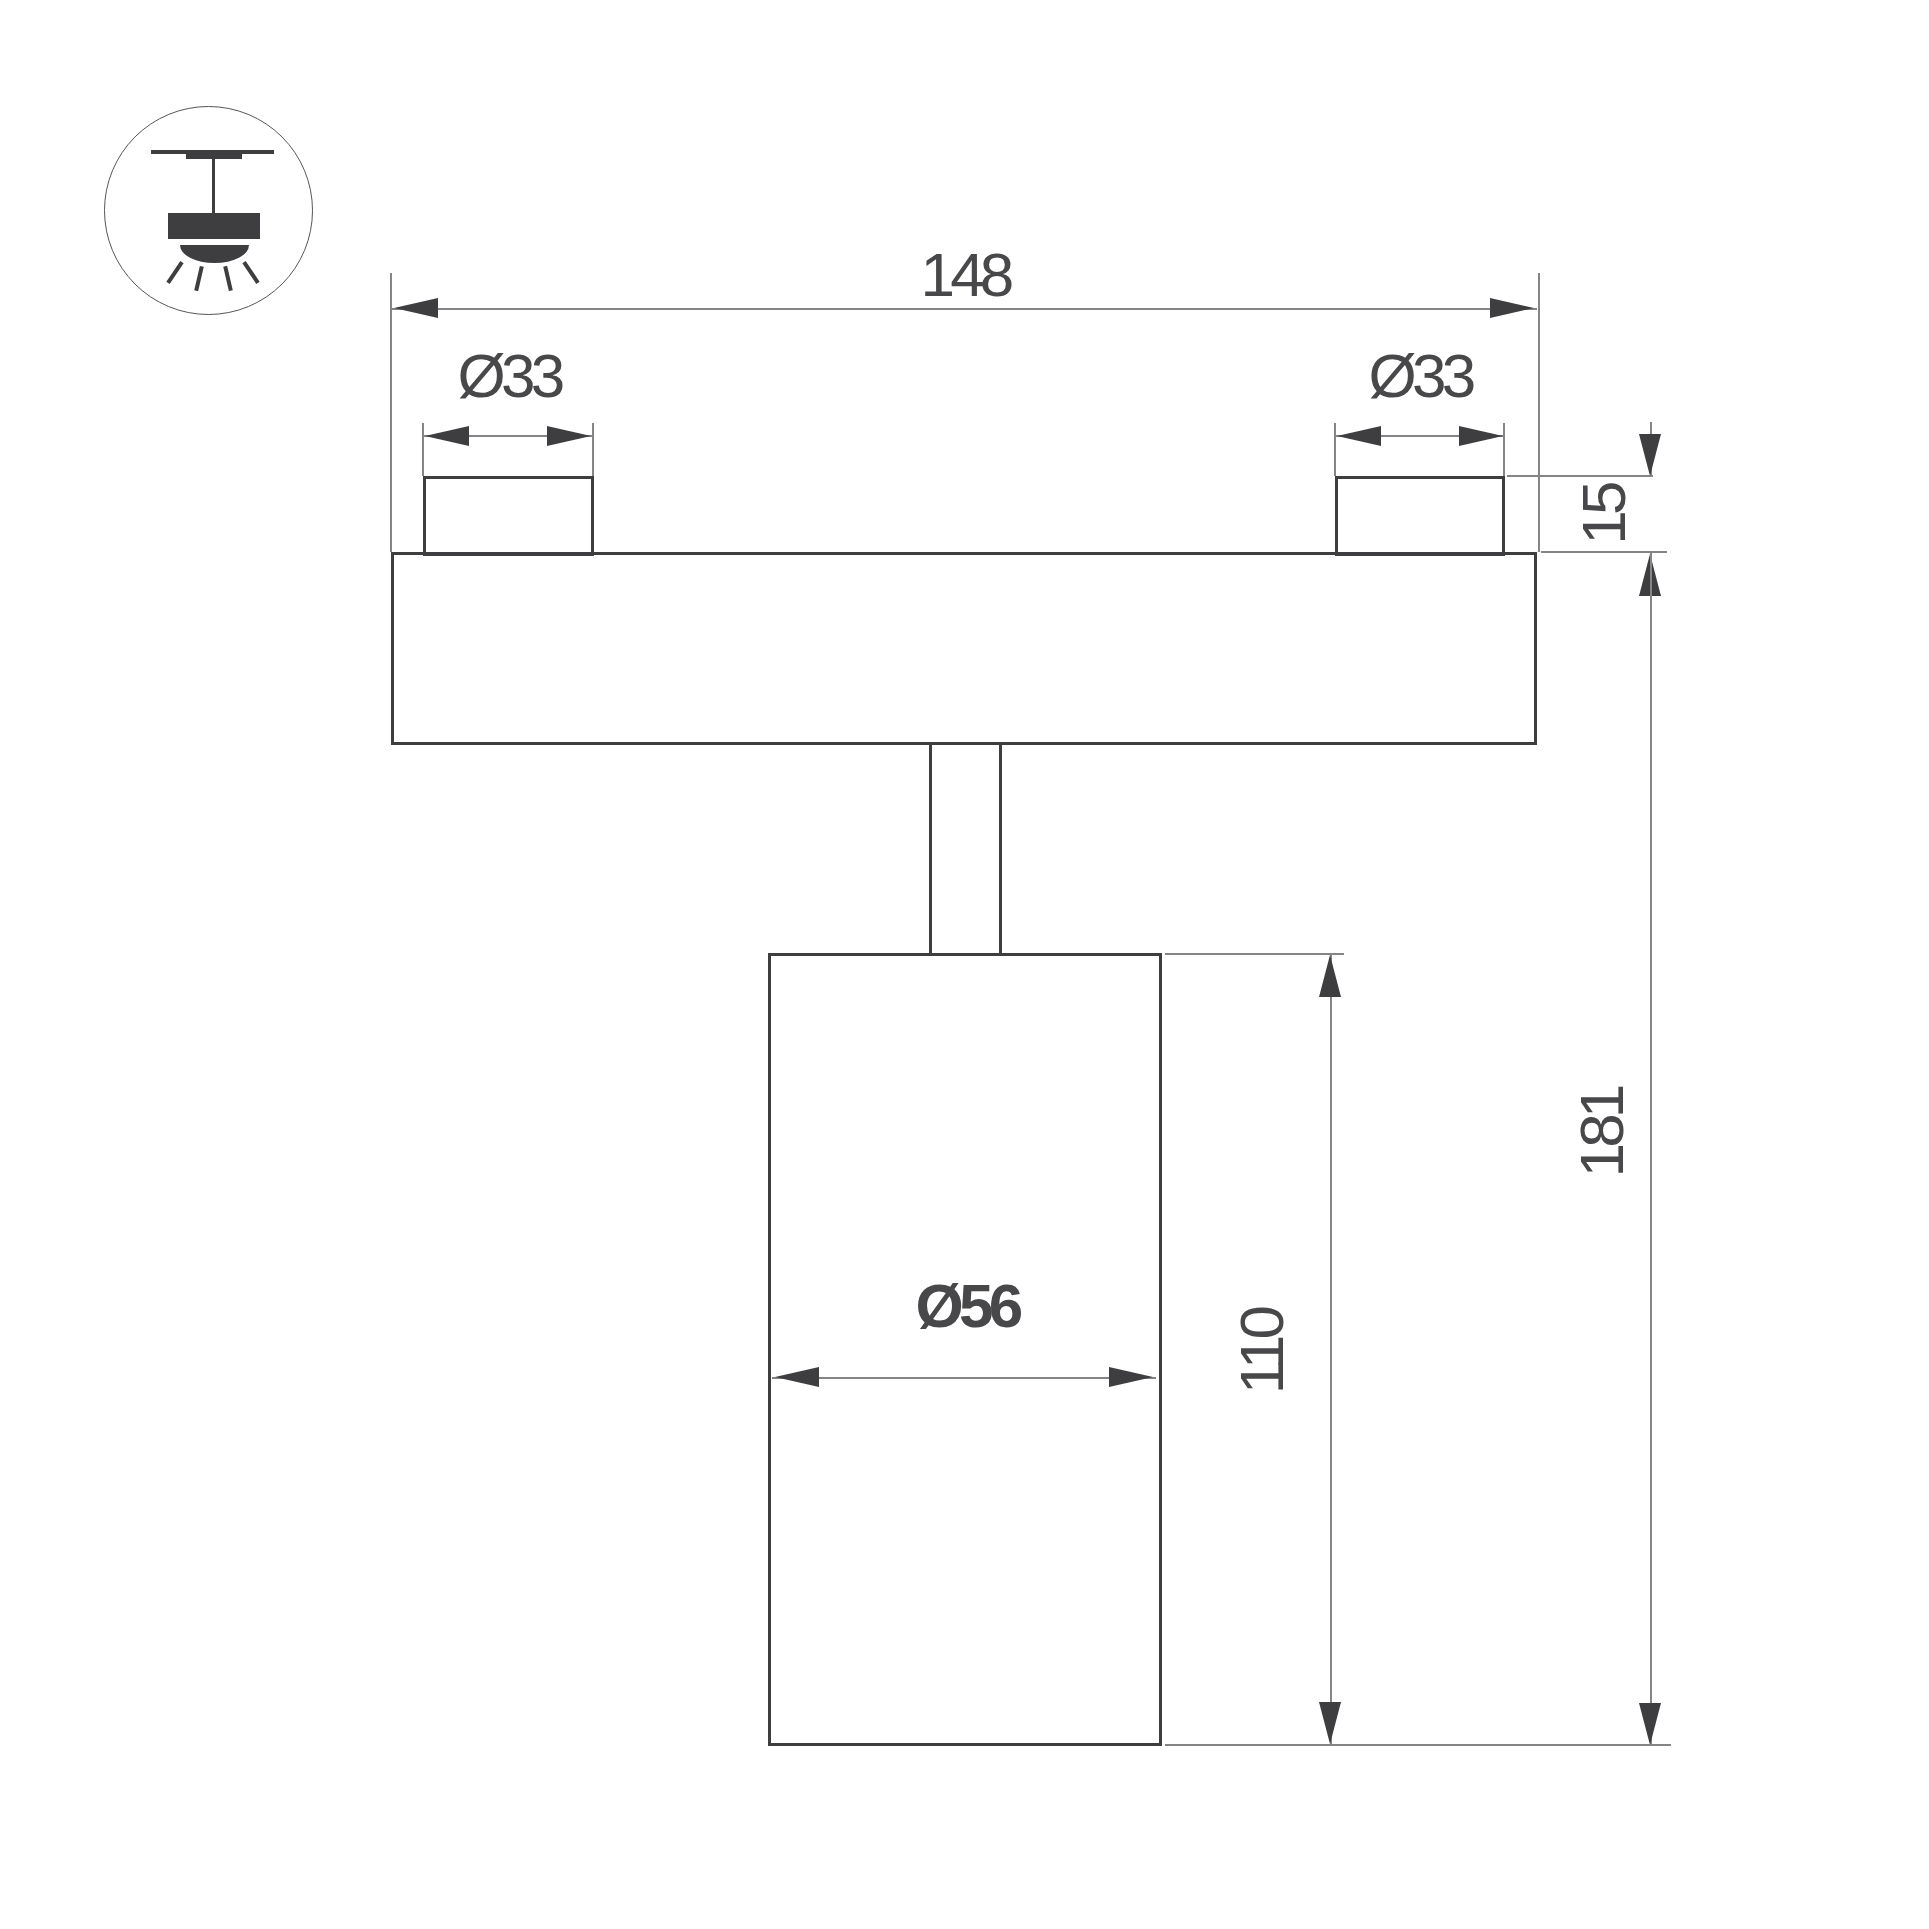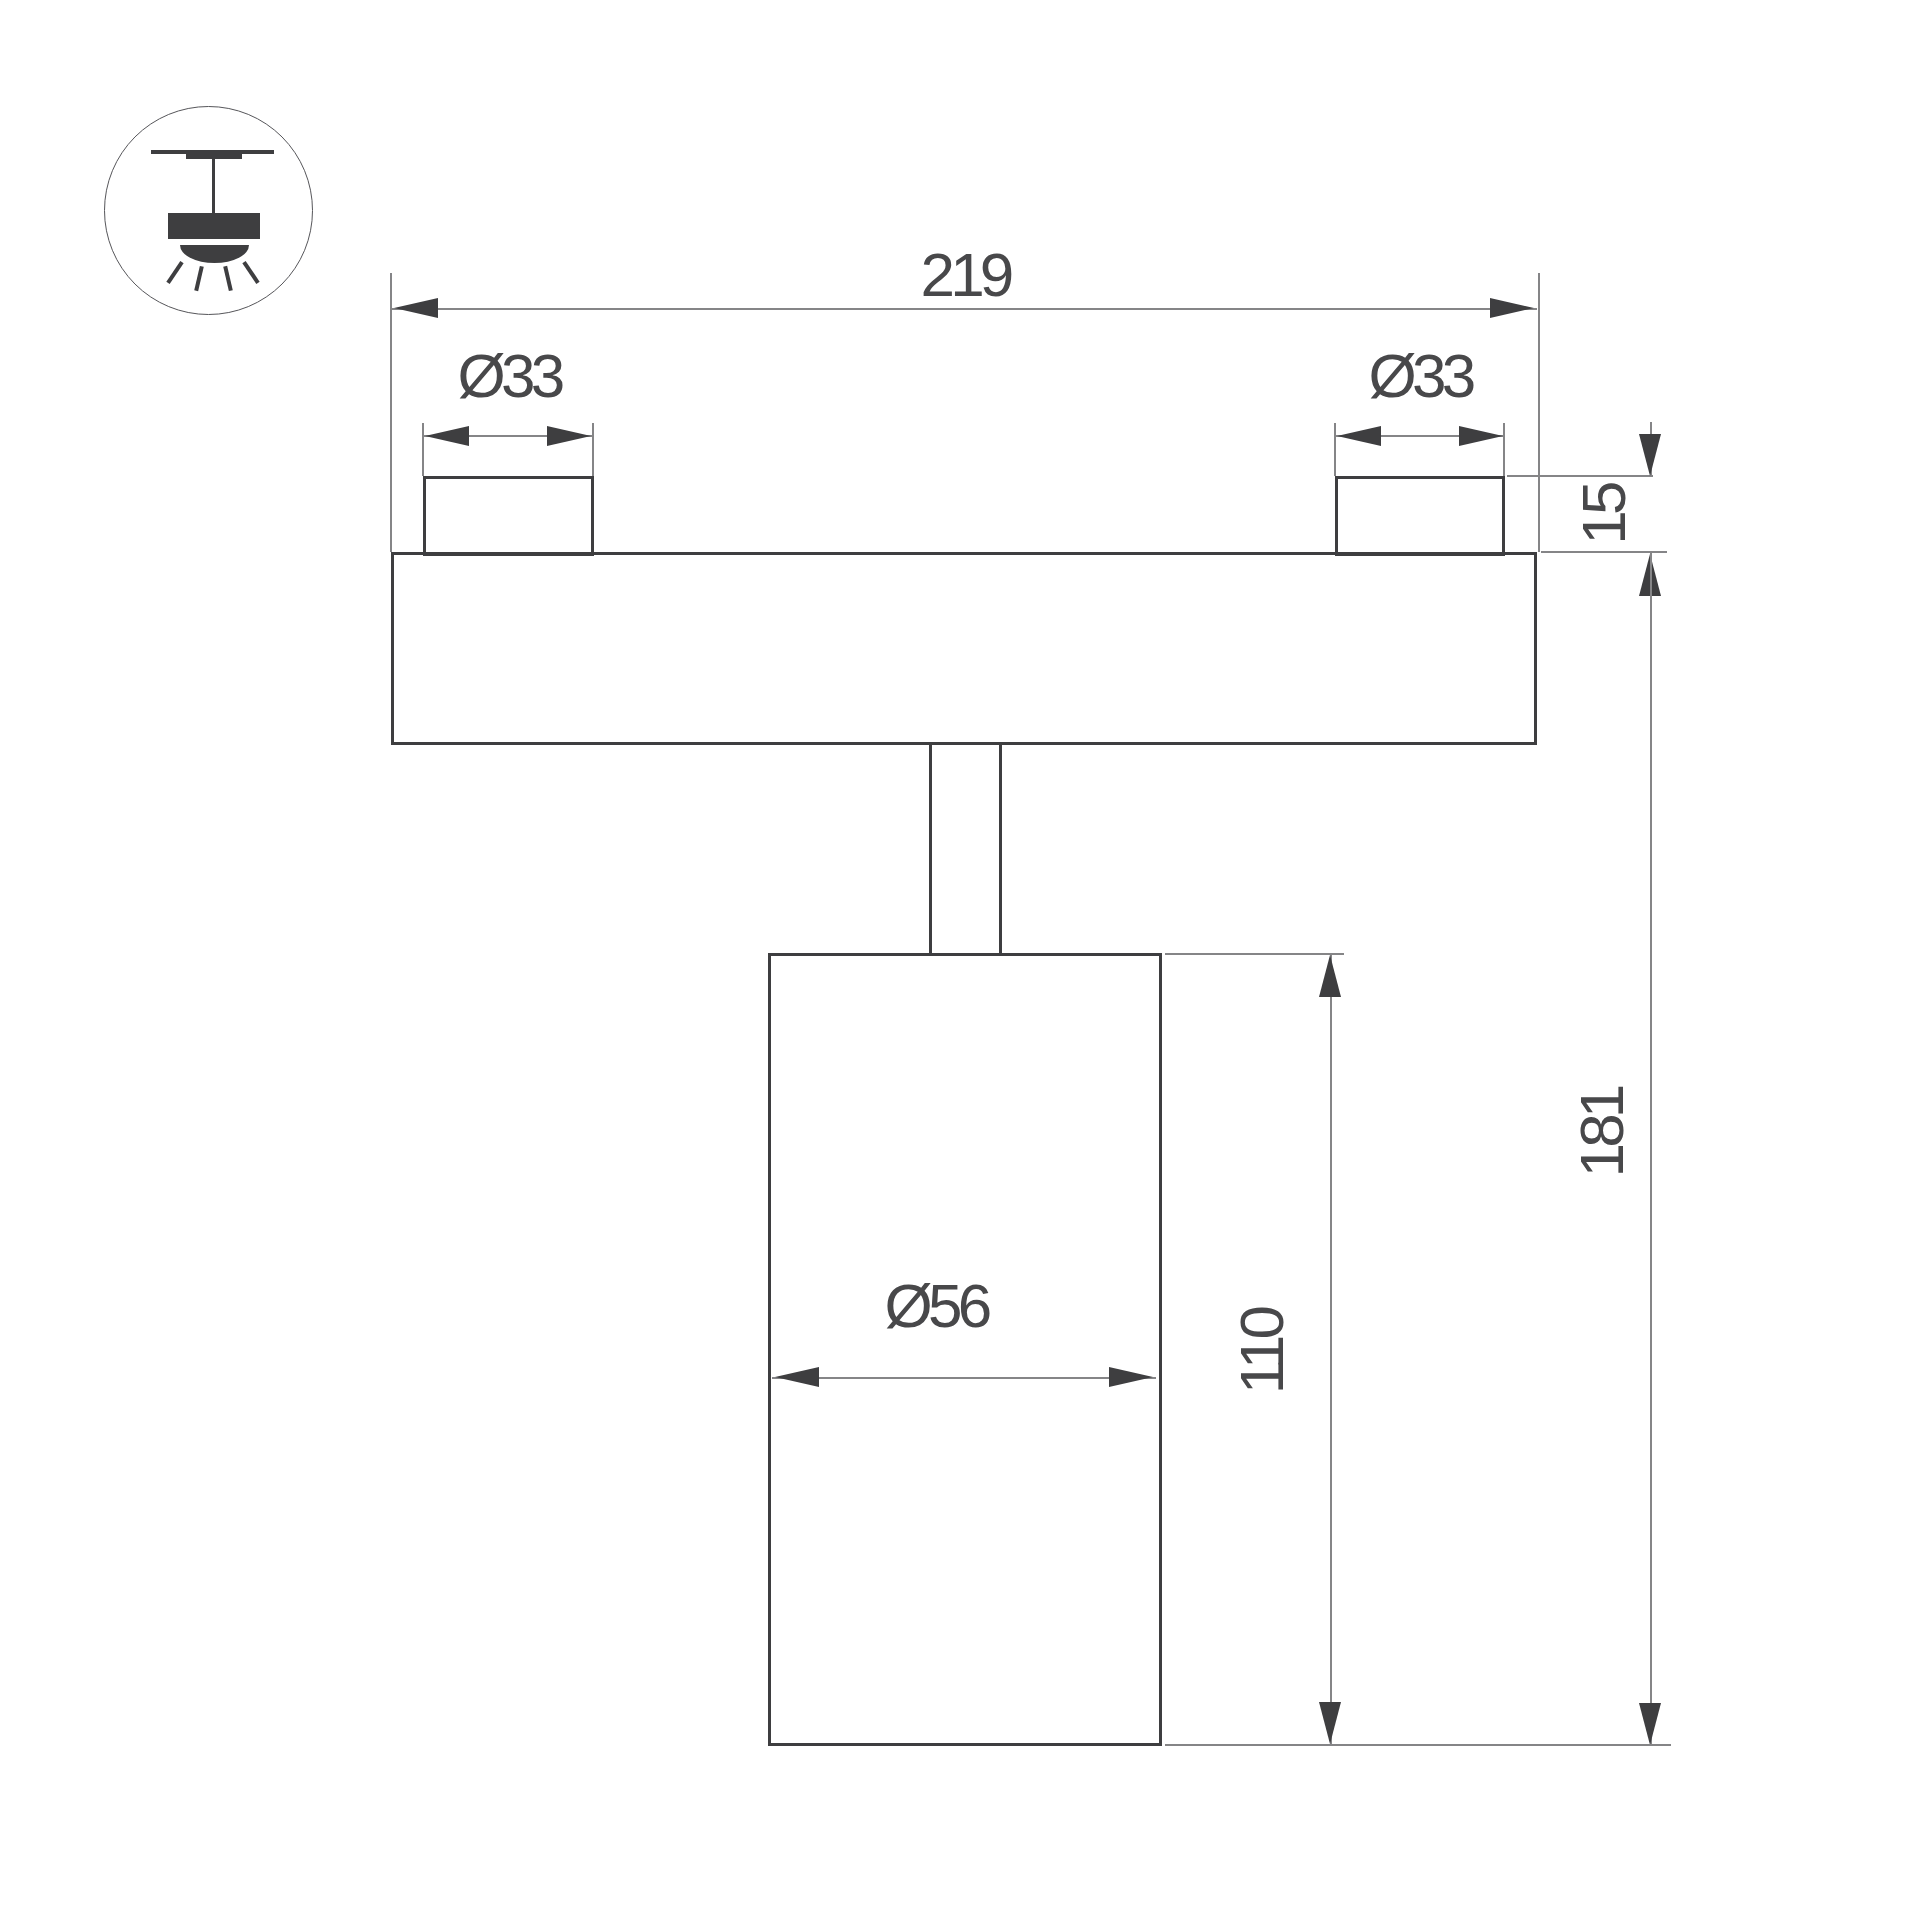--- a/index.html
+++ b/index.html
@@ -64,21 +64,21 @@
   <div class="outline" style="left:1335px;top:476px;width:170px;height:80px;"></div>
   <div class="outline" style="left:391px;top:552px;width:1146px;height:193px;"></div>
   <div class="sides-only" style="left:929px;top:745px;width:73px;height:211px;"></div>
   <div class="outline" style="left:768px;top:953px;width:394px;height:793px;"></div>
 
   <div class="thin" style="left:390px;top:273px;width:1.9px;height:279px;"></div>
   <div class="thin" style="left:1538px;top:273px;width:1.9px;height:279px;"></div>
   <div class="thin" style="left:391px;top:308px;width:1146px;height:1.9px;"></div>
   <div class="ar ar-l" style="left:394px;top:298px;"></div>
   <div class="ar ar-r" style="left:1490px;top:298px;"></div>
-  <div class="dim-label" style="left:965px;top:275px;">219</div>
+  <div class="dim-label" style="left:965px;top:275px;">148</div>
 
   <div class="thin" style="left:422px;top:423px;width:1.9px;height:53px;"></div>
   <div class="thin" style="left:592px;top:423px;width:1.9px;height:53px;"></div>
   <div class="thin" style="left:423px;top:435px;width:171px;height:1.9px;"></div>
   <div class="ar ar-l" style="left:425px;top:426px;"></div>
   <div class="ar ar-r" style="left:547px;top:426px;"></div>
   <div class="dim-label" style="left:509px;top:376px;">Ø33</div>
 
   <div class="thin" style="left:1334px;top:423px;width:1.9px;height:53px;"></div>
   <div class="thin" style="left:1503px;top:423px;width:1.9px;height:53px;"></div>
@@ -102,16 +102,16 @@
   <div class="thin" style="left:1330px;top:954px;width:1.9px;height:792px;"></div>
   <div class="ar ar-u" style="left:1319px;top:955px;"></div>
   <div class="ar ar-d" style="left:1319px;top:1702px;"></div>
   <div class="dim-label rot" style="left:1262px;top:1352px;">110</div>
 
   <div class="thin" style="left:1165px;top:1744px;width:506px;height:1.9px;"></div>
 
   <div class="thin" style="left:772px;top:1377px;width:384px;height:1.9px;"></div>
   <div class="ar ar-l" style="left:775px;top:1367px;"></div>
   <div class="ar ar-r" style="left:1109px;top:1367px;"></div>
-  <div class="dim-label" style="left:936px;top:1306px;">Ø56</div>
+  <div class="dim-label" style="left:967px;top:1306px;font-weight:bold;">Ø56</div>
 
 </div>
 
 
 </body></html>

